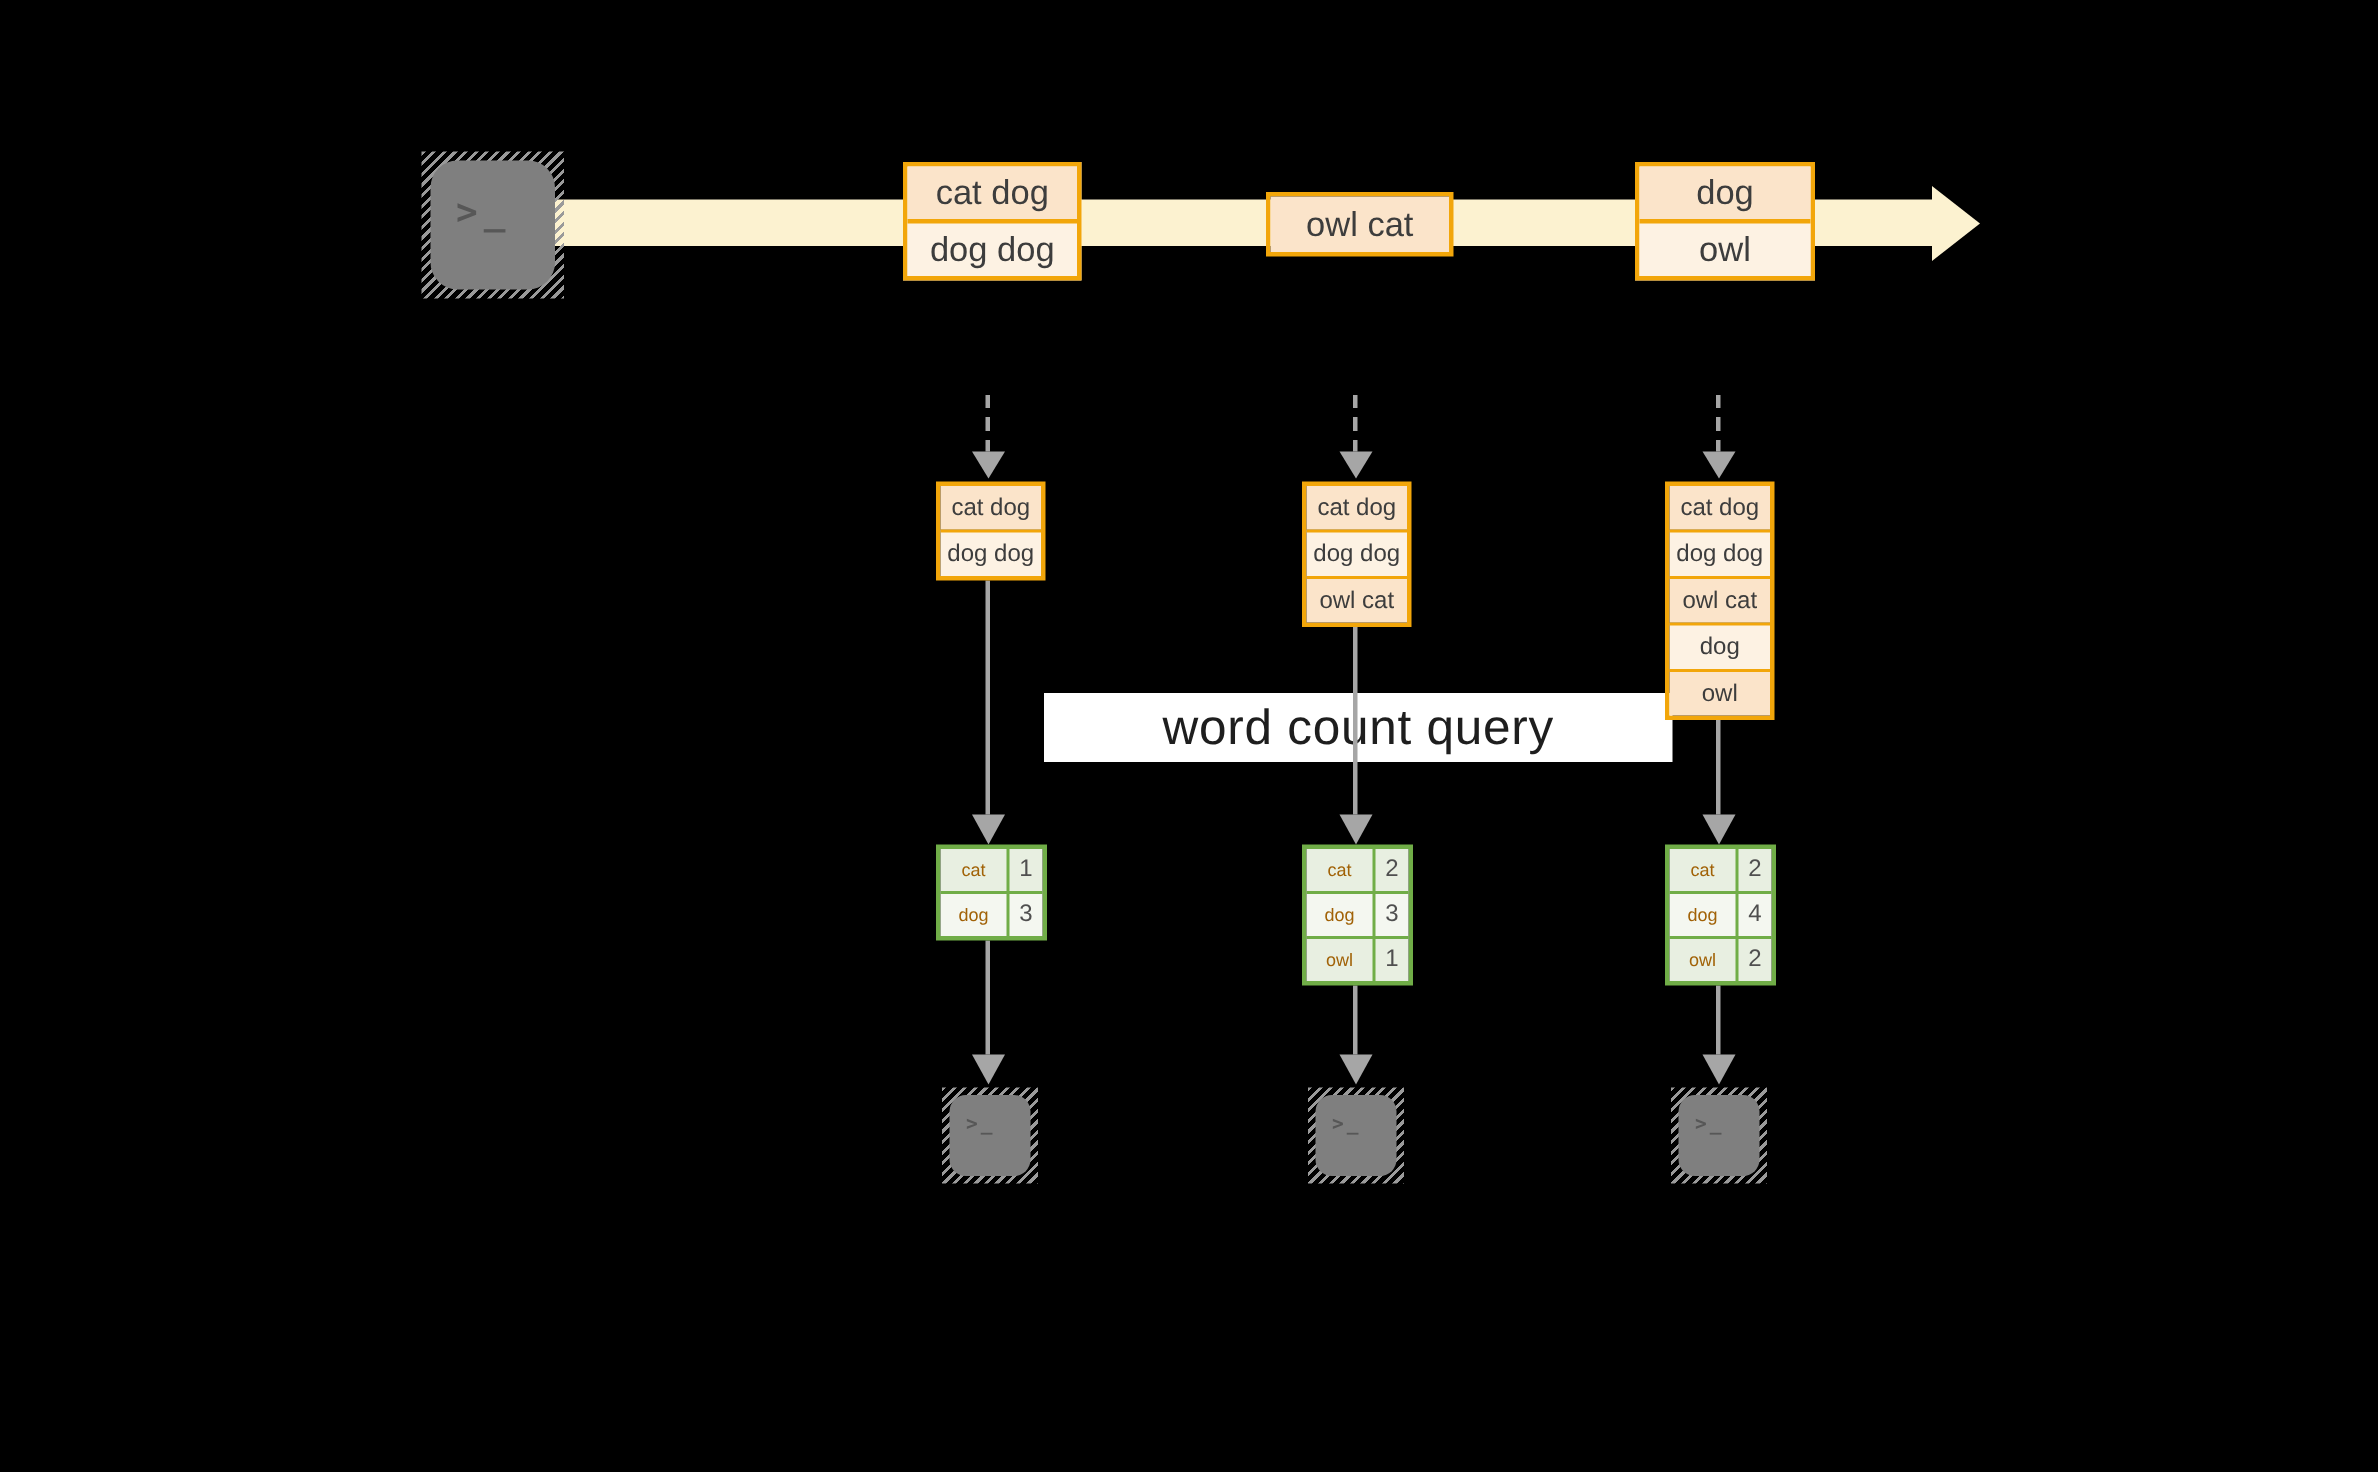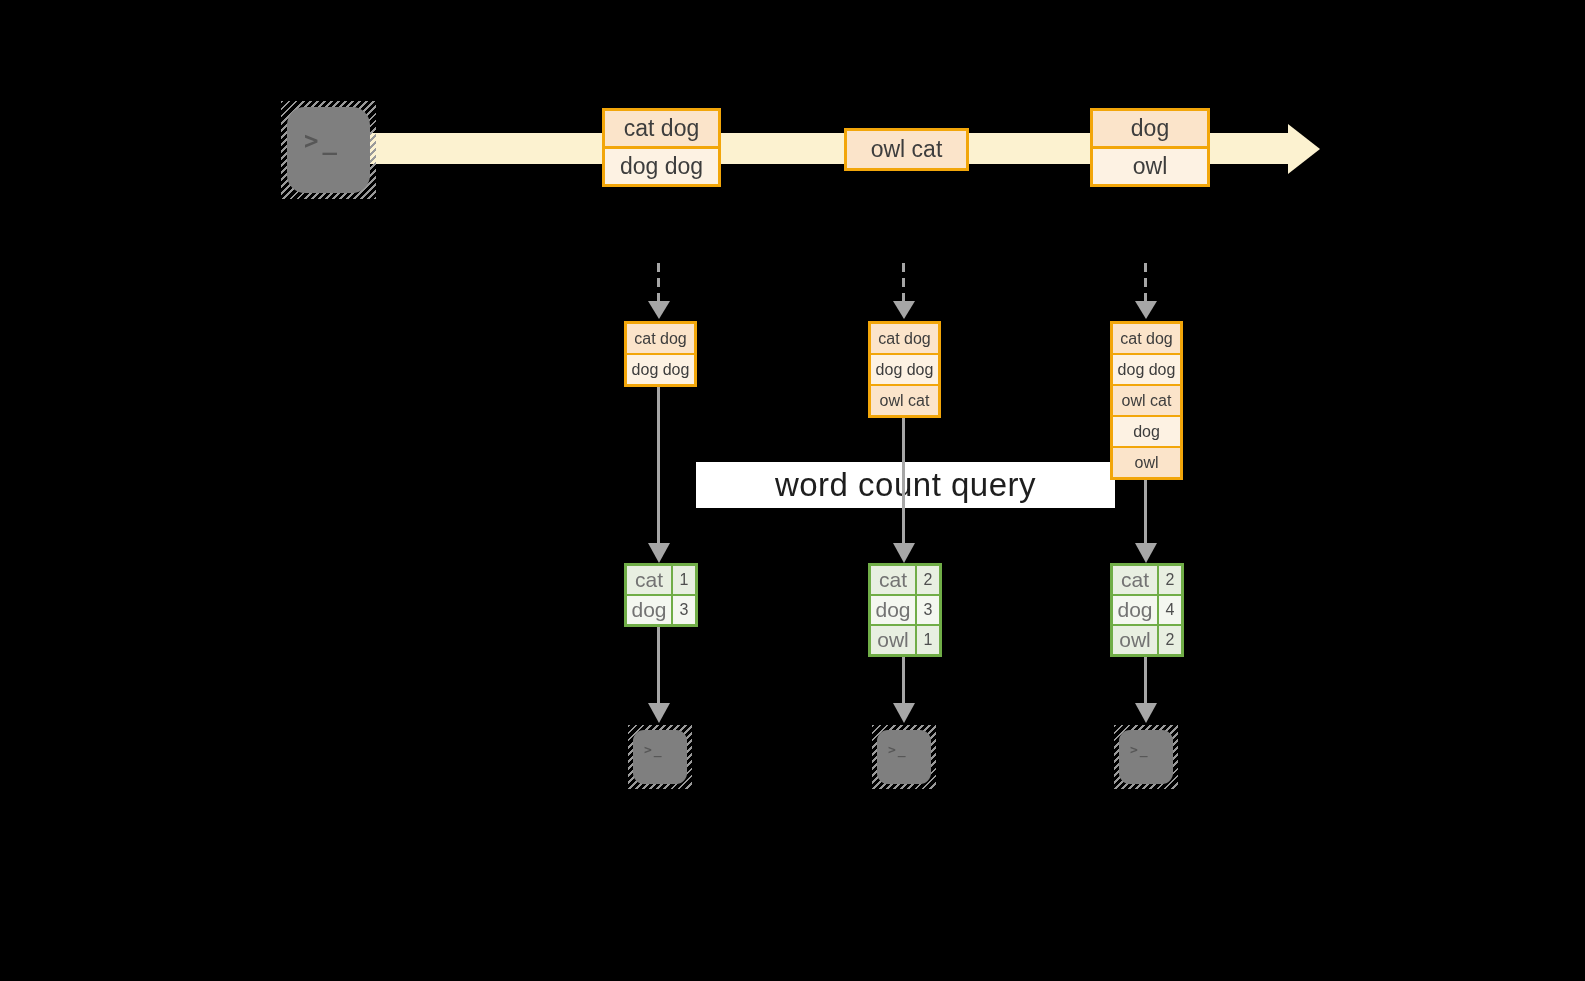--- a/index.html
+++ b/index.html
@@ -60,21 +60,21 @@
   
   .qlabel{position:absolute;left:696px;top:462px;width:419px;height:46px;background:var(--query-box-bg);
     display:flex;align-items:center;justify-content:center;z-index:2;}
   .qlabel span{font-size:33px;color:#1E1E1E;letter-spacing:0.5px;}
   
   .wct{position:absolute;width:68px;border:3px solid var(--table-border);z-index:4;}
   .wcrow{display:flex;height:28px;}
   .wcrow + .wcrow{border-top:2px solid var(--table-border);}
   .wct .wcrow:nth-child(odd){background:var(--table-fill-dark);}
   .wct .wcrow:nth-child(even){background:var(--table-fill-light);}
-  .wcw{flex:1;border-right:2px solid var(--table-border);display:flex;align-items:center;justify-content:center;font-size:21px;color:#737373;}
+  .wcw{flex:1;border-right:2px solid var(--table-border);display:flex;align-items:center;justify-content:center;font-size:12px;color:#a16207;}
   .wcc{width:22px;display:flex;align-items:center;justify-content:center;font-size:16px;color:#4F4F4F;}
 </style>
 </head>
 <body>
 
 <div class="canvas">
 
   <div class="band"></div>
   <div class="band-head"></div>
 

